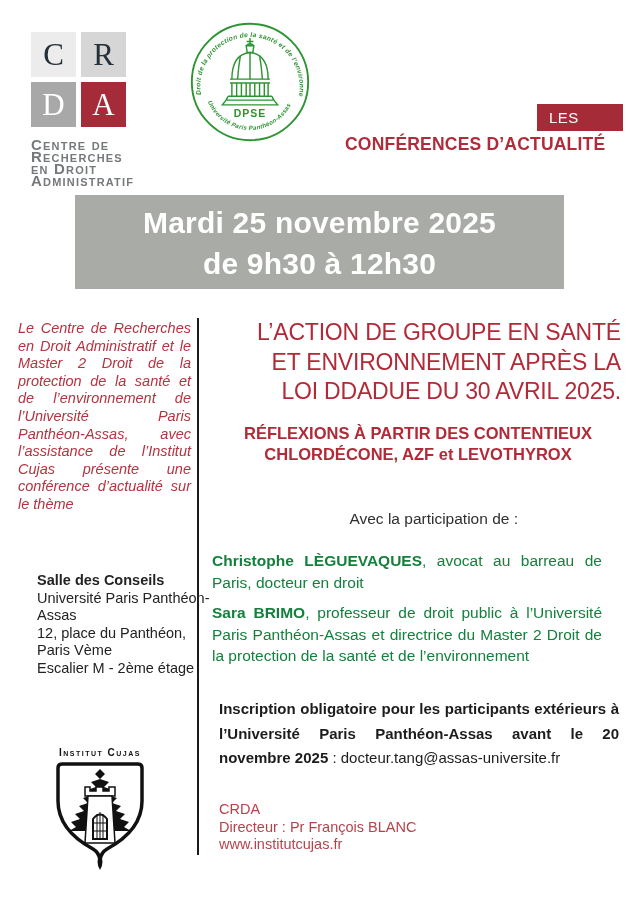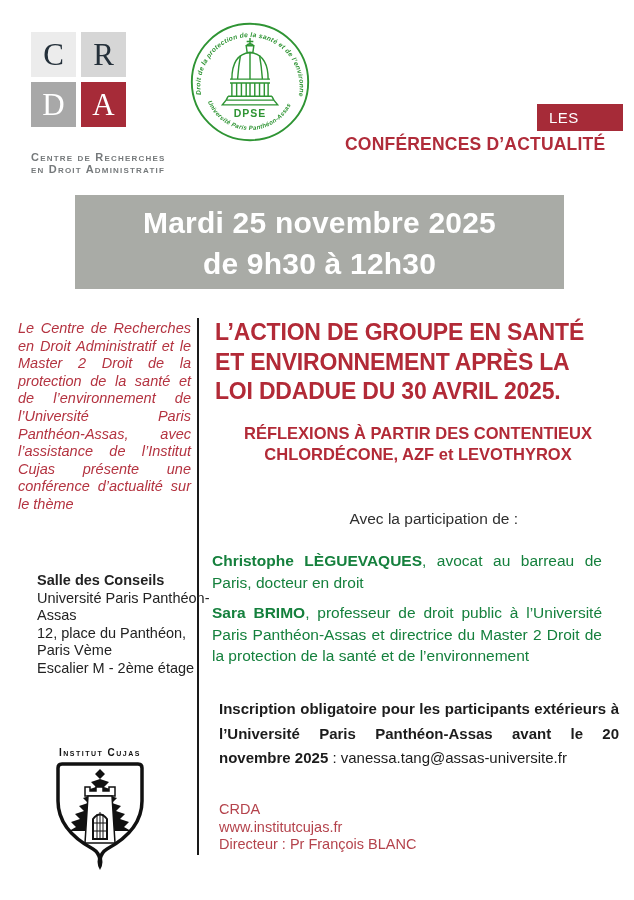--- a/index.html
+++ b/index.html
@@ -12,22 +12,22 @@
 
   
   .crda-logo { position:absolute; left:31px; top:32px; width:145px; }
   .crda-grid { display:grid; grid-template-columns:45px 45px; grid-template-rows:45px 45px; gap:5px; }
   .crda-box { display:flex; align-items:center; justify-content:center;
     font-family:"Liberation Serif", serif; font-size:31px; }
   .box-c { background:#ececec; color:#24303a; }
   .box-r { background:#d6d6d6; color:#24303a; }
   .box-d { background:#a8a8a8; color:#ffffff; }
   .box-a { background:#a62b38; color:#ffffff; }
-  .crda-caption { margin-top:24px; font-variant:small-caps; font-weight:600;
-    font-size:11px; letter-spacing:1.2px; color:#75797b; line-height:12px; }
+  .crda-caption { margin-top:12px; font-variant:small-caps; font-weight:600;
+    font-size:15px; letter-spacing:1.2px; color:#75797b; line-height:12px; }
 
   
   .dpse-logo { position:absolute; left:188px; top:20px; }
 
   
   .les-box { position:absolute; left:537px; top:104px; width:86px; height:27px;
     background:#a62b38; color:#ffffff; font-size:15px; display:flex;
     align-items:center; padding-left:12px; letter-spacing:0.5px; }
   .conf-label { position:absolute; left:345px; top:134px; color:#b02c3a;
     font-size:17.5px; letter-spacing:0.2px;font-weight:bold; }
@@ -45,22 +45,22 @@
   .intro { position:absolute; left:18px; top:320px; width:173px;
     color:#b43340; font-style:italic; font-size:14.5px; line-height:17.6px;
     text-align:justify; }
   .venue { position:absolute; left:18px; top:572px; width:175px;
     color:#232323; font-size:14.5px; line-height:17.5px;margin-left:19px; }
   .venue-name { font-weight:700; }
   .cujas-logo { position:absolute; left:45px; top:743px; }
 
   
   .rcol { position:absolute; left:215px; width:406px; }
-  .event-title { top:318px; color:#b22a37; font-weight:700; font-size:23px;
-    line-height:29.5px; text-align:left; letter-spacing:-0.2px; }
+  .event-title { top:318px; color:#b22a37; font-weight:400; font-size:23px;
+    line-height:29.5px; text-align:right; letter-spacing:-0.2px; }
   .event-subtitle { top:415px; color:#b22a37; font-weight:700; font-size:16.5px;
     line-height:21px; text-align:center;margin-top:8px; }
   .participation-label { top:510px; left:218px; width:300px; color:#2f2f2f; font-size:15.5px;text-align:right; }
   .participant { text-align:justify; color:#15803d; font-size:15.5px; line-height:21.5px;
     left:212px; width:390px; }
   .p1 { top:550px; }
   .p2 { top:602px; }
   .participant .name { font-weight:700; }
   .registration { top:697px; left:219px; width:400px; text-align:justify;
     color:#1c1c1c; font-size:15px; line-height:24.5px; }
@@ -152,21 +152,21 @@
     <div>RÉFLEXIONS À PARTIR DES CONTENTIEUX</div>
     <div>CHLORDÉCONE, AZF et LEVOTHYROX</div>
   </div>
 
   <div class="rcol participation-label">Avec la participation de :</div>
 
   <p class="rcol participant p1"><span class="name">Christophe LÈGUEVAQUES</span><span>, avocat au barreau de Paris, docteur en droit</span></p>
 
   <p class="rcol participant p2"><span class="name">Sara BRIMO</span><span>, professeur de droit public à l’Université Paris Panthéon-Assas et directrice du Master 2 Droit de la protection de la santé et de l’environnement</span></p>
 
-  <p class="rcol registration"><span class="bold">Inscription obligatoire pour les participants extérieurs à l’Université Paris Panthéon-Assas avant le 20 novembre 2025</span><span> : vanessa.tang@assas-universite.fr</span></p>
+  <p class="rcol registration"><span class="bold">Inscription obligatoire pour les participants extérieurs à l’Université Paris Panthéon-Assas avant le 20 novembre 2025</span><span> : docteur.tang@assas-universite.fr</span></p>
 
   <div class="rcol footer">
     <div>CRDA</div>
+    <div>Directeur : Pr François BLANC</div>
     <div>www.institutcujas.fr</div>
-    <div>Directeur : Pr François BLANC</div>
   </div>
 
 </div>
 
 </body></html>

